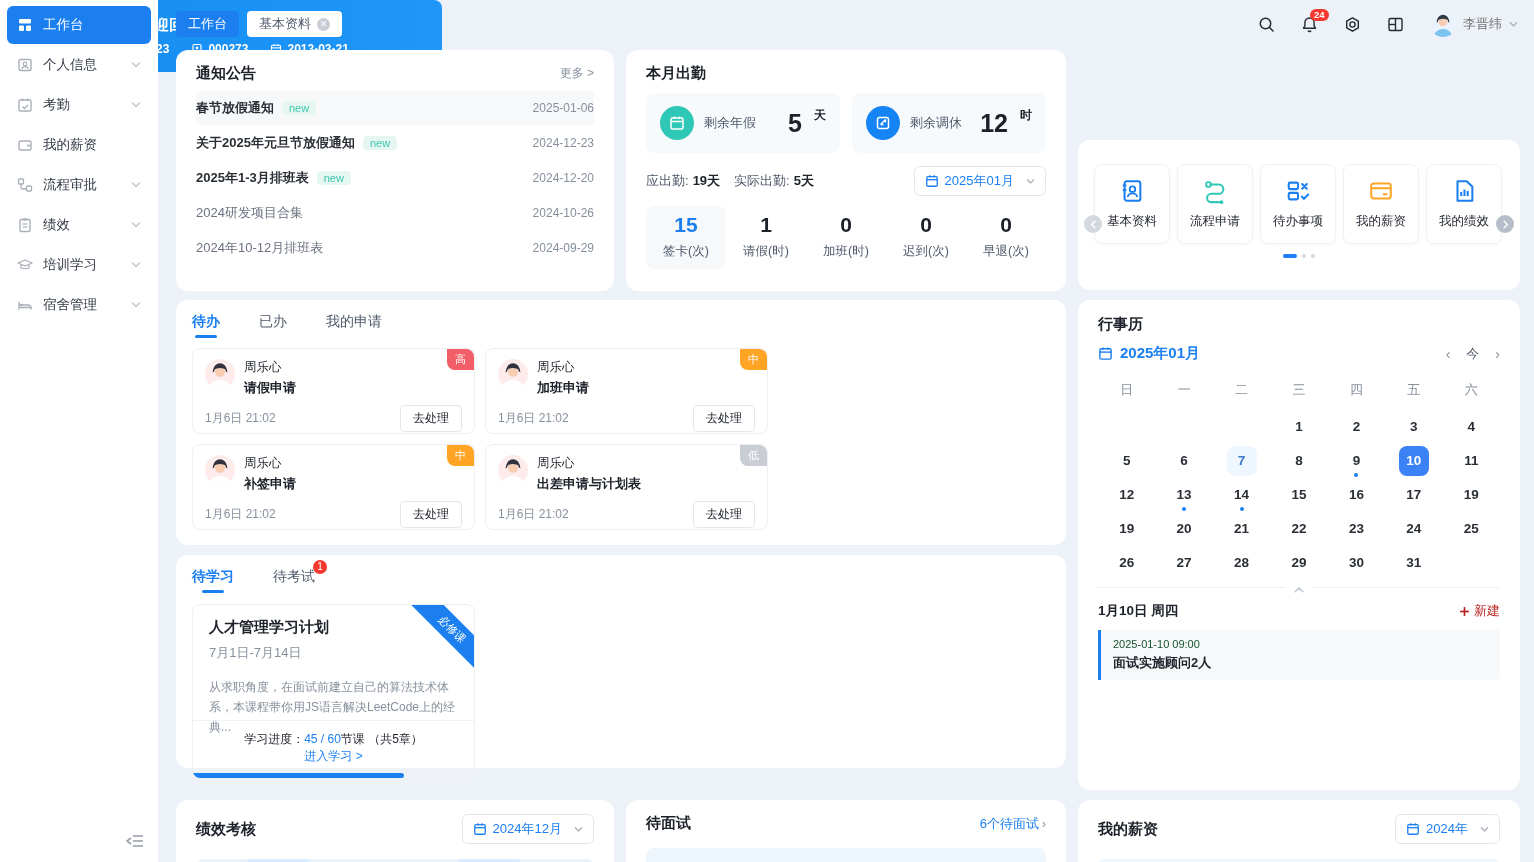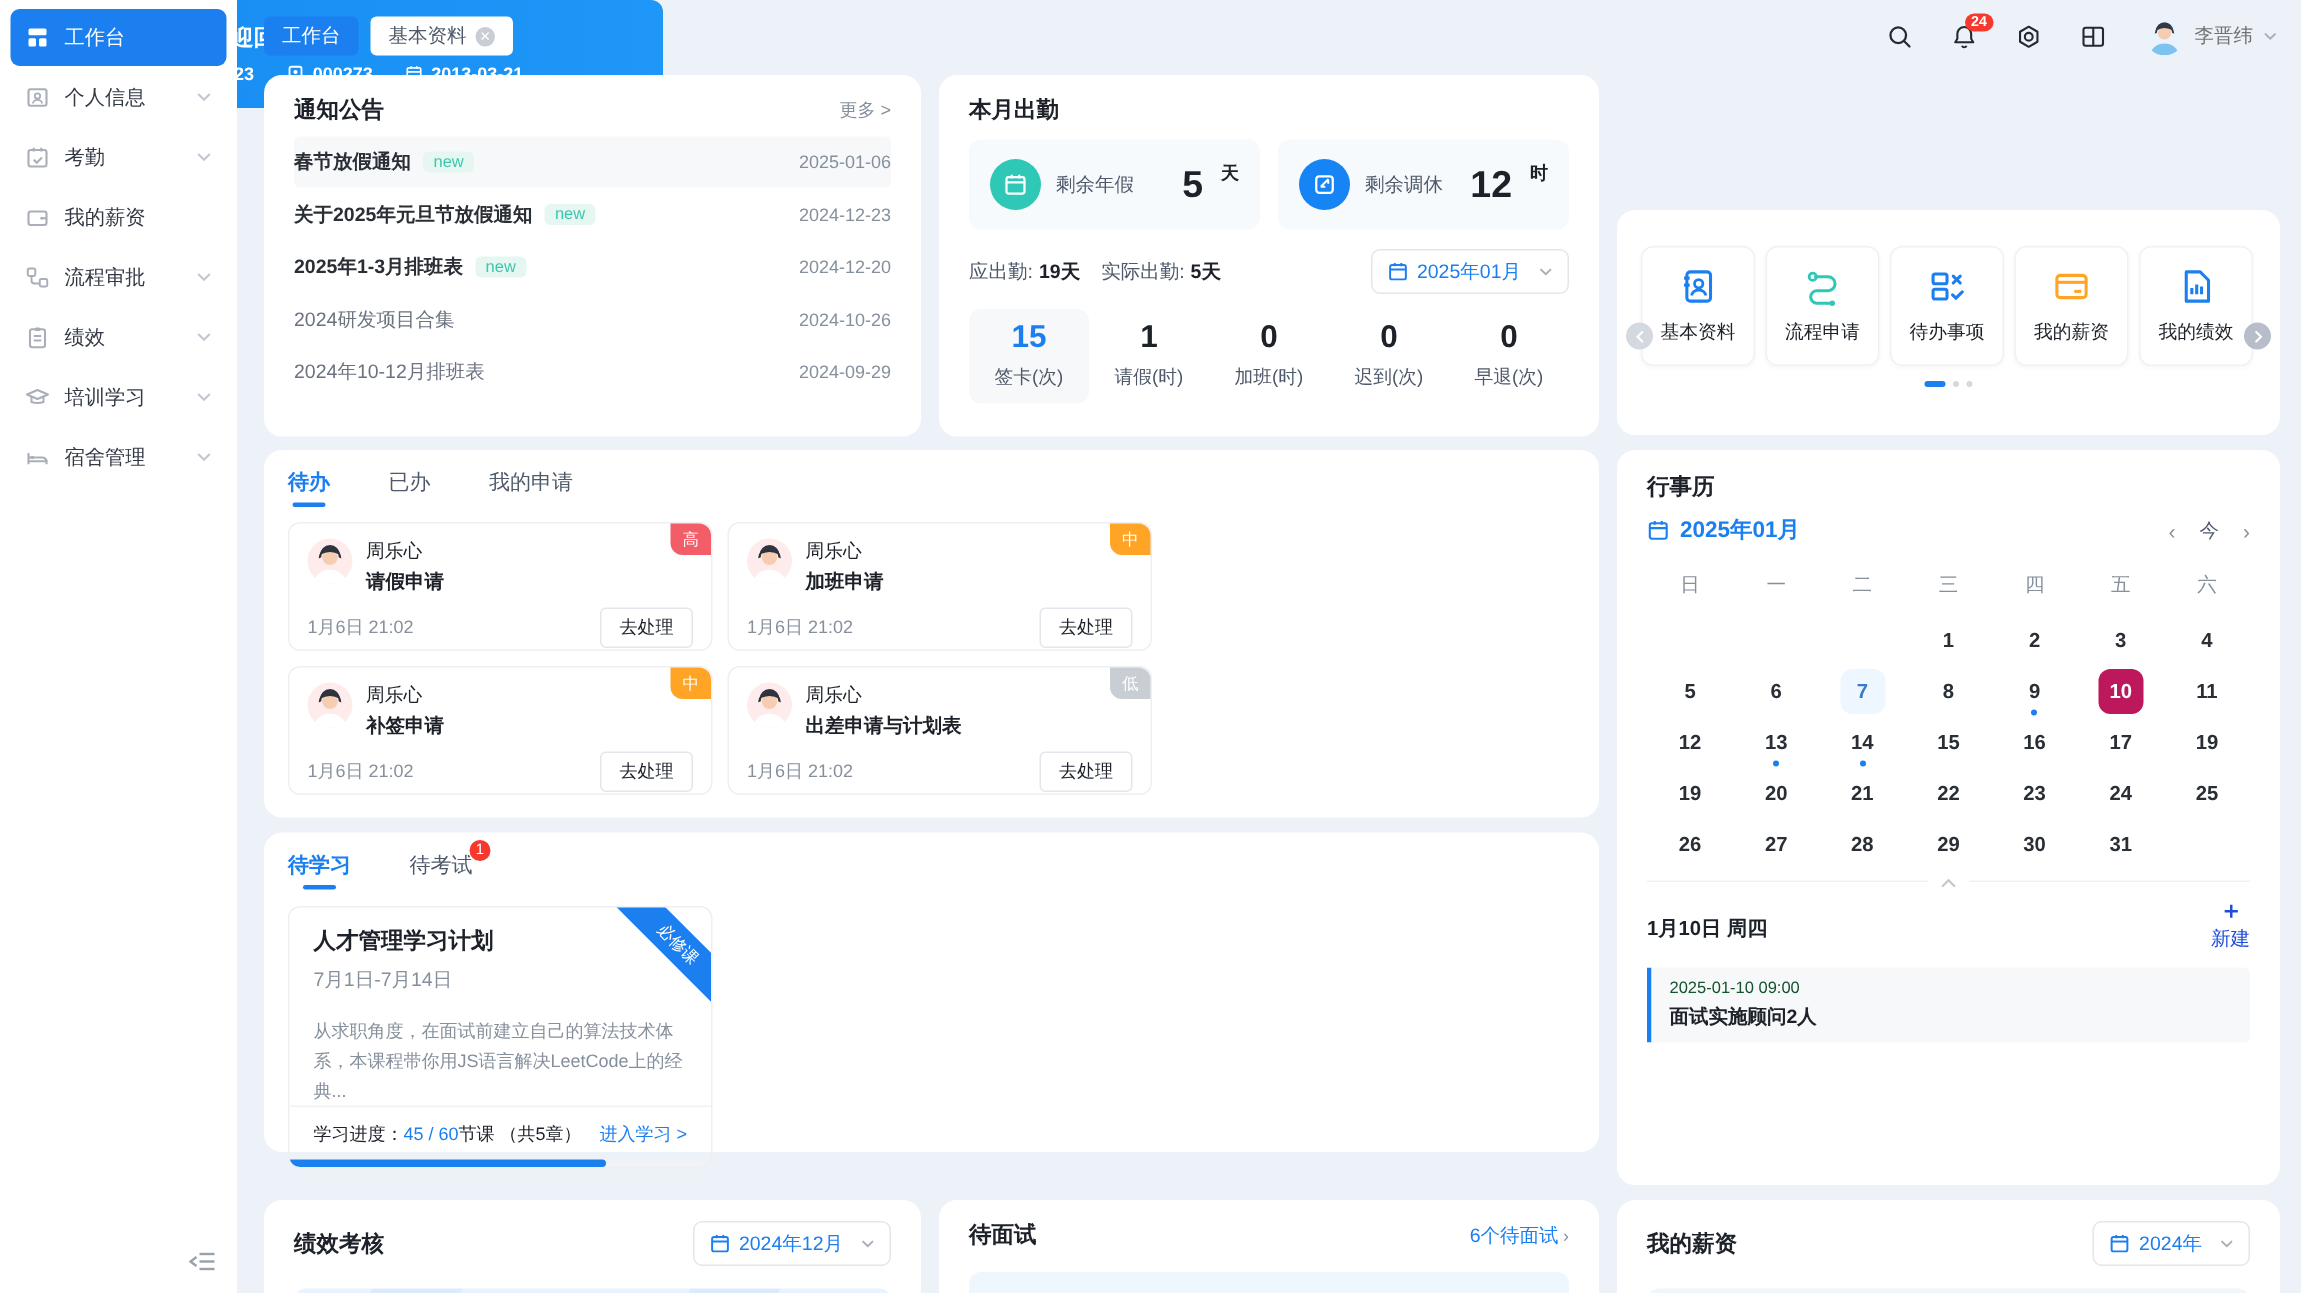--- a/index.html
+++ b/index.html
@@ -129,43 +129,43 @@
   .c-ml { display:flex; align-items:center; gap:7px; color:#1b7ff0; font-size:15px; font-weight:bold; cursor:pointer; }
   .c-ml svg { width:15px; height:15px; }
   .c-nav { margin-left:auto; display:flex; align-items:center; gap:16px; color:#4e5969; font-size:13px; }
   .c-nav span { cursor:pointer; }
   .c-nav .ar { color:#86909c; font-size:14px; }
   .cal-grid { display:grid; grid-template-columns:repeat(7,1fr); margin-top:12px; row-gap:1px; }
   .cal-wd { text-align:center; font-size:13px; color:#86909c; padding:6px 0 10px; }
   .cal-cell { height:33px; display:flex; align-items:center; justify-content:center; position:relative; }
   .cal-cell .num { width:30px; height:30px; display:flex; align-items:center; justify-content:center; font-size:13.5px; font-weight:bold; color:#2a2f36; border-radius:8px; cursor:pointer; }
   .cal-cell .num.today { background:#eef6ff; color:#3d79c9; }
-  .cal-cell .num.selected { background:#be185d; color:#fff; }
+  .cal-cell .num.selected { background:#3b82f6; color:#fff; }
   .cal-cell .dot { position:absolute; bottom:0; left:50%; transform:translateX(-50%); width:4px; height:4px; border-radius:50%; background:#1b7ff0; }
   .c-div { position:relative; border-top:1px solid #f0f1f3; margin-top:8px; }
   .c-div .up { position:absolute; left:50%; top:-7px; transform:translateX(-50%); background:#fff; padding:0 8px; color:#c2c8d1; }
   .c-div svg { width:11px; height:11px; }
   .c-datebar { display:flex; align-items:center; justify-content:space-between; margin-top:14px; }
   .c-date { font-size:13.5px; font-weight:bold; }
-  .c-new { display:flex; align-items:center; gap:4px; color:#1d4ed8; font-size:13px; cursor:pointer;flex-direction:column; }
+  .c-new { display:flex; align-items:center; gap:4px; color:#b91c1c; font-size:13px; cursor:pointer; }
   .c-new svg { width:11px; height:11px; }
   .c-event { margin-top:10px; background:#f7f8fa; border-left:3px solid #1b7ff0; padding:8px 12px; border-radius:0 4px 4px 0; }
   .c-etime { font-size:11px; color:#14532d; }
   .c-etitle { font-size:13px; font-weight:bold; margin-top:4px; }
 
   
   #learn { left:176px; top:555px; width:890px; height:213px; padding:13px 16px; }
   .badge1 { position:absolute; top:-8px; right:-12px; min-width:14px; height:14px; border-radius:8px; background:#f5392f; color:#fff; font-size:10px; line-height:14px; text-align:center; padding:0 3px; }
   .l-card { width:283px; height:175px; border:1px solid #edeff2; border-radius:8px; margin-top:11px; position:relative; overflow:hidden; }
   .ribbon { position:absolute; top:13px; right:-26px; transform:rotate(45deg); background:#1b7ff0; color:#fff; font-size:11px; width:96px; text-align:center; padding:4px 0; }
   .l-inner { padding:13px 16px 0; }
   .l-title { font-size:15px; font-weight:bold; }
   .l-range { font-size:13px; color:#86909c; margin-top:7px; }
   .l-desc { font-size:12px; color:#86909c; line-height:1.65; margin-top:16px; width:250px; }
-  .l-foot { position:absolute; left:0; right:0; bottom:5px; border-top:1px solid #f0f1f3; display:flex; align-items:center; justify-content:space-between; padding:10px 16px 8px; font-size:12px; }
+  .l-foot { position:absolute; left:0; right:0; bottom:5px; border-top:1px solid #f0f1f3; display:flex; align-items:center; justify-content:space-between; padding:10px 16px 8px; font-size:12px;flex-direction:column; }
   .l-enter { color:#1b7ff0; cursor:pointer; }
   .l-track { position:absolute; left:0; right:0; bottom:0; height:5px; background:#f0f2f5; }
   .l-fill { height:5px; background:#1b7ff0; border-radius:0 3px 3px 0; }
 
   
   #perf { left:176px; top:800px; width:438px; height:200px; padding:14px 20px; }
   #interview { left:626px; top:800px; width:440px; height:200px; padding:14px 20px; }
   #salary { left:1078px; top:800px; width:442px; height:200px; padding:14px 20px; }
   .b-banner { margin-top:15px; height:70px; border-radius:8px; background:#e9f3fe; position:relative; overflow:hidden; }
   .b-banner .s1,.b-banner .s2 { position:absolute; top:0; bottom:0; width:60px; background:#d9ebfc; transform:skewX(-25deg); }

